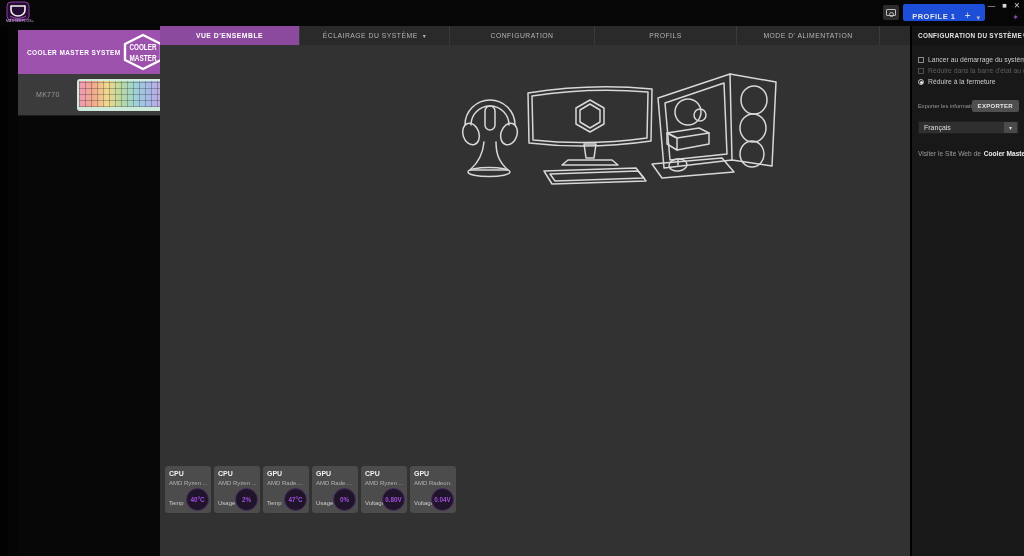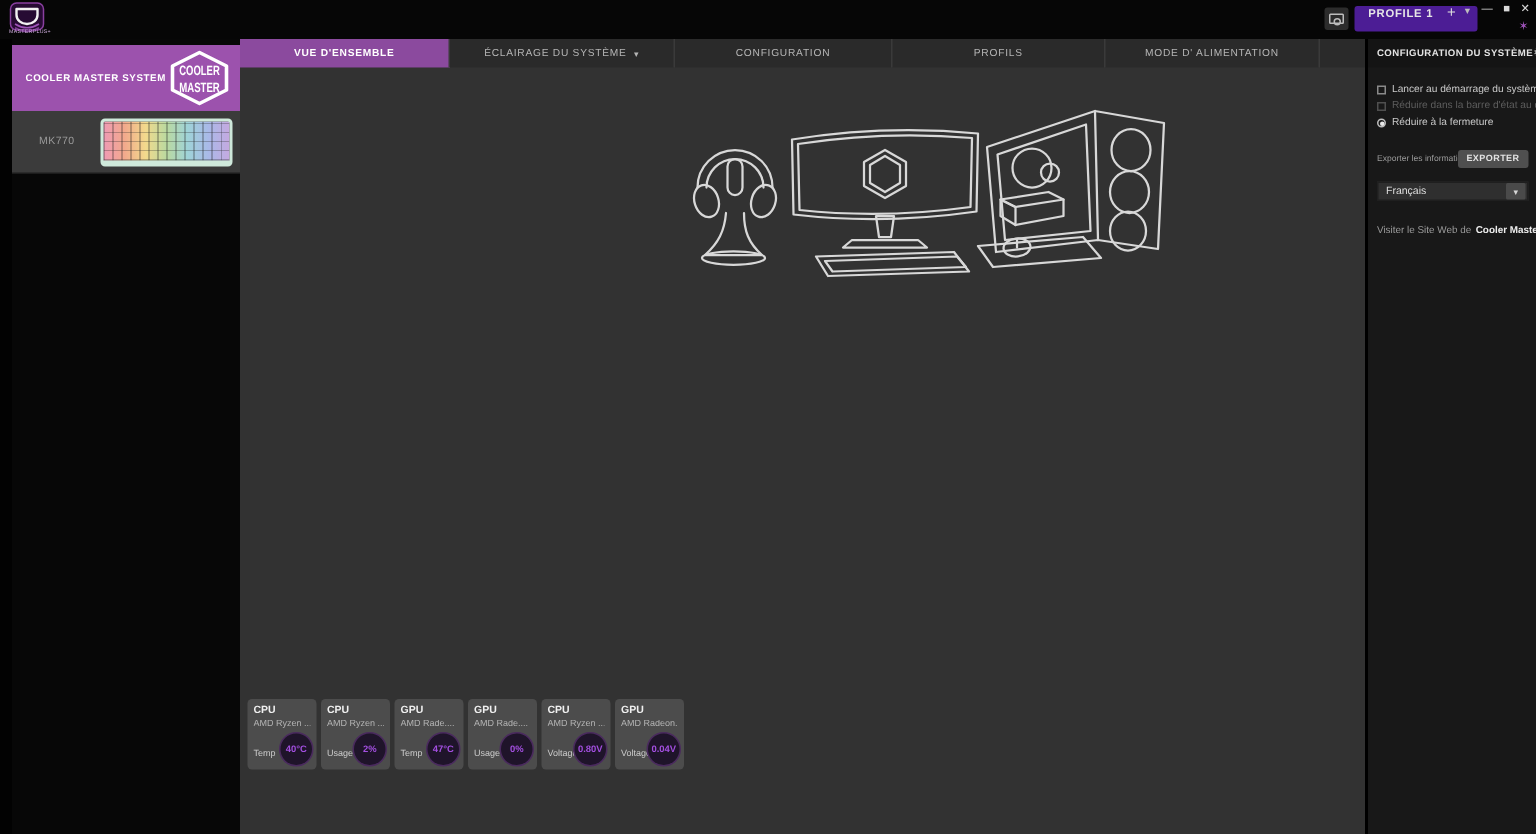--- a/index.html
+++ b/index.html
@@ -7,31 +7,31 @@
   body { font-family:"Liberation Sans", sans-serif; -webkit-font-smoothing:antialiased; }
   #app { position:relative; width:1024px; height:556px; background:#050505; }
 
   
   #titlebar { position:absolute; left:0; top:0; width:1024px; height:26px; background:#060606; }
   .app-icon { position:absolute; left:6px; top:1px; width:24px; height:24px; }
   .app-icon-label { position:absolute; left:6px; top:19px; width:24px; font-size:3.5px; color:#cfaede; text-align:center; letter-spacing:.2px; }
   .profile-device-btn { position:absolute; left:883px; top:5px; width:16px; height:15px; background:#2c2c2c; border-radius:2px; display:flex; align-items:center; justify-content:center; }
   .display-glyph { width:10px; height:7px; border:1px solid #bdbdbd; border-radius:1px; position:relative; }
   .display-glyph::after { content:""; position:absolute; left:2px; top:1.5px; width:3px; height:3px; border-radius:50%; border:1px solid #bdbdbd; }
-  .profile-box { position:absolute; left:903px; top:4px; width:82px; height:17px; background:#4c1d95; border-radius:2px; display:flex; align-items:flex-start; }
+  .profile-box { position:absolute; left:903px; top:4px; width:82px; height:17px; background:#1d4ed8; border-radius:2px; display:flex; align-items:flex-end; }
   .profile-label { flex:1; text-align:center; font-size:7.5px; font-weight:bold; color:#e6e6e6; letter-spacing:.5px; }
   .profile-add { font-size:10px; color:#dcdcdc; margin-right:6px; line-height:1; }
   .profile-caret { font-size:7px; color:#bdbdbd; margin-right:5px; line-height:1; }
   .win-controls { position:absolute; right:4px; top:2px; display:flex; gap:7px; align-items:center; }
   .win-btn { font-size:7.5px; color:#d9d9d9; line-height:1; }
   .panel-toggle { position:absolute; right:5px; top:14px; font-size:8px; color:#9b51b5; line-height:1; }
 
   
   #left-rail { position:absolute; left:0; top:26px; width:8px; height:530px; background:#020202; }
-  #sidebar { position:absolute; left:8px; top:26px; width:152px; height:530px; background:#070707; }
+  #sidebar { position:absolute; left:18px; top:26px; width:152px; height:530px; background:#070707; }
   .brand { margin-top:4px; height:44px; background:#9c52ad; display:flex; align-items:center; }
   .brand-title { font-size:6.5px; font-weight:bold; color:#fff; letter-spacing:.4px; margin-left:9px; flex:1; }
   .brand-logo { margin-right:5px; }
   .device-row { height:42px; background:#3b3b3b; display:flex; align-items:center; border-bottom:1px solid #1c1c1c; }
   .device-name { font-size:7px; color:#9a9a9a; margin-left:18px; flex:1; letter-spacing:.3px; }
   .kb-art { width:88px; height:32px; margin-right:5px; border-radius:3px;
     border:2px solid #cfe9db; border-bottom-width:4px;
     background:
       repeating-linear-gradient(90deg, rgba(30,30,30,.28) 0 1px, transparent 1px 6px),
       repeating-linear-gradient(0deg, rgba(30,30,30,.28) 0 1px, transparent 1px 6px),

